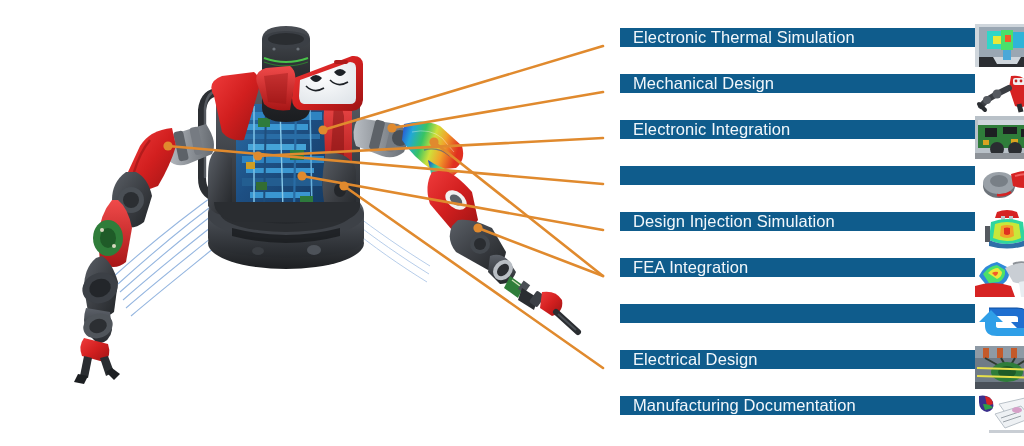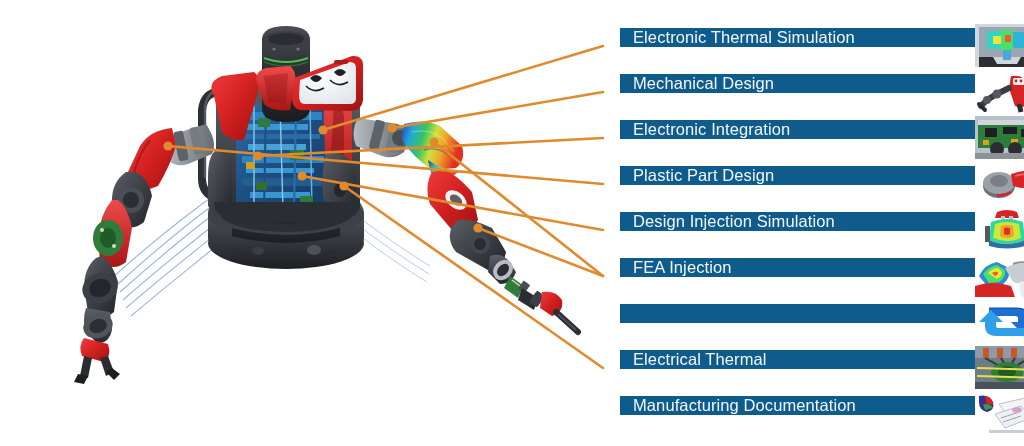--- a/index.html
+++ b/index.html
@@ -354,21 +354,20 @@
           <path d="M34 18 L22 24 L12 30 L6 36" stroke="#3a3d42" stroke-width="6" fill="none" stroke-linecap="round"></path>
           <circle cx="22" cy="24" r="4.5" fill="#55595f"></circle>
           <circle cx="12" cy="30" r="4" fill="#55595f"></circle>
           <path d="M4 34 L10 40" stroke="#2a2d31" stroke-width="4" stroke-linecap="round"></path>
           <path d="M44 34 L46 42" stroke="#2a2d31" stroke-width="5"></path>
         </svg>
       </span>
     </div>
 
     <div class="banner" style="top:166px">
-      <span class="banner-label">Plastic Part Design</span>
       <span class="banner-thumb">
         <svg viewBox="0 0 64 43">
           <rect width="64" height="43" fill="#ffffff"></rect>
           <ellipse cx="24" cy="24" rx="16" ry="12" fill="#6d737a"></ellipse>
           <ellipse cx="24" cy="21" rx="16" ry="11" fill="#9aa1a8"></ellipse>
           <ellipse cx="24" cy="19" rx="9" ry="6" fill="#787f86"></ellipse>
           <path d="M36 30 Q30 34 22 33" stroke="#d62323" stroke-width="2.5" fill="none"></path>
           <path d="M36 12 Q52 6 62 12 L62 24 Q50 28 38 24 Z" fill="#d62323"></path>
           <path d="M40 14 Q54 10 62 15" stroke="#f06060" stroke-width="2" fill="none"></path>
         </svg>
@@ -388,21 +387,21 @@
           <path d="M26 18 Q32 16 38 18 L39 28 Q32 32 25 28 Z" fill="#f2a02a"></path>
           <path d="M29 20 Q32 19 35 20 L35 26 Q32 28 29 26 Z" fill="#e03020"></path>
           <path d="M14 32 Q32 40 50 32 L50 38 Q32 43 14 38 Z" fill="#2f6fa8"></path>
           <rect x="10" y="18" width="5" height="16" fill="#55595f"></rect>
           <rect x="49" y="18" width="5" height="16" fill="#55595f"></rect>
         </svg>
       </span>
     </div>
 
     <div class="banner" style="top:258px">
-      <span class="banner-label">FEA Injection</span>
+      <span class="banner-label">FEA Integration</span>
       <span class="banner-thumb">
         <svg viewBox="0 0 64 43">
           <rect width="64" height="43" fill="#ffffff"></rect>
           <path d="M4 22 Q10 10 22 8 L34 14 Q36 24 28 30 L12 32 Z" fill="#2f8ad8"></path>
           <path d="M8 20 Q14 12 22 11 L30 16 Q31 24 24 28 L14 29 Z" fill="#4be06a"></path>
           <path d="M13 19 Q18 14 23 14 L27 18 Q27 23 22 25 Z" fill="#e8e83a"></path>
           <path d="M17 19 Q20 17 23 18 Q23 21 20 22 Z" fill="#f25a2a"></path>
           <path d="M30 14 Q44 6 56 12 L60 24 Q50 32 38 28 Z" fill="#c9ced4"></path>
           <path d="M38 10 Q48 6 56 11" stroke="#8d9298" stroke-width="2" fill="none"></path>
           <path d="M0 32 Q18 26 36 32 L40 43 L0 43 Z" fill="#d62323"></path>
@@ -416,21 +415,21 @@
         <svg viewBox="0 0 64 43">
           <rect width="64" height="43" fill="#ffffff"></rect>
           <path d="M14 8 L42 8 Q54 8 54 18 L54 22 L60 22 L48 34 L36 22 L43 22 L43 18 Q43 16 40 16 L14 16 Z" fill="#1f6fd0"></path>
           <path d="M50 36 L22 36 Q10 36 10 26 L10 22 L4 22 L16 10 L28 22 L21 22 L21 26 Q21 28 24 28 L50 28 Z" fill="#2f9fe8"></path>
           <path d="M14 8 L42 8 Q54 8 54 18" fill="none" stroke="#0d4fa0" stroke-width="1"></path>
         </svg>
       </span>
     </div>
 
     <div class="banner" style="top:350px">
-      <span class="banner-label">Electrical Thermal</span>
+      <span class="banner-label">Electrical Design</span>
       <span class="banner-thumb">
         <svg viewBox="0 0 64 43">
           <rect width="64" height="43" fill="#6f7b86"></rect>
           <rect x="0" y="0" width="64" height="12" fill="#8e9aa5"></rect>
           <rect x="8" y="2" width="6" height="10" fill="#c45a2a"></rect>
           <rect x="22" y="2" width="6" height="10" fill="#c45a2a"></rect>
           <rect x="36" y="2" width="6" height="10" fill="#c45a2a"></rect>
           <rect x="50" y="2" width="6" height="10" fill="#c45a2a"></rect>
           <path d="M10 12 L28 22 M26 12 L32 22 M40 12 L34 22 M54 12 L38 22" stroke="#2f3a30" stroke-width="2" fill="none"></path>
           <ellipse cx="32" cy="26" rx="16" ry="10" fill="#2f7d3a"></ellipse>

